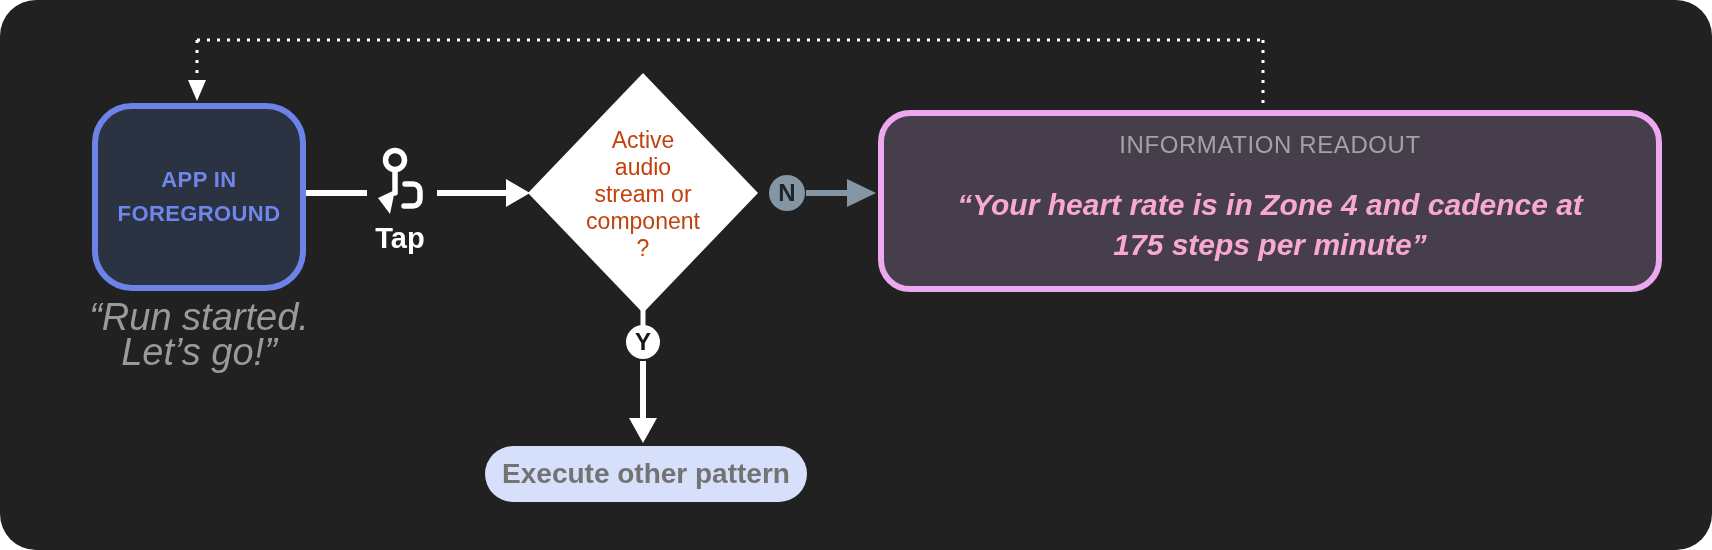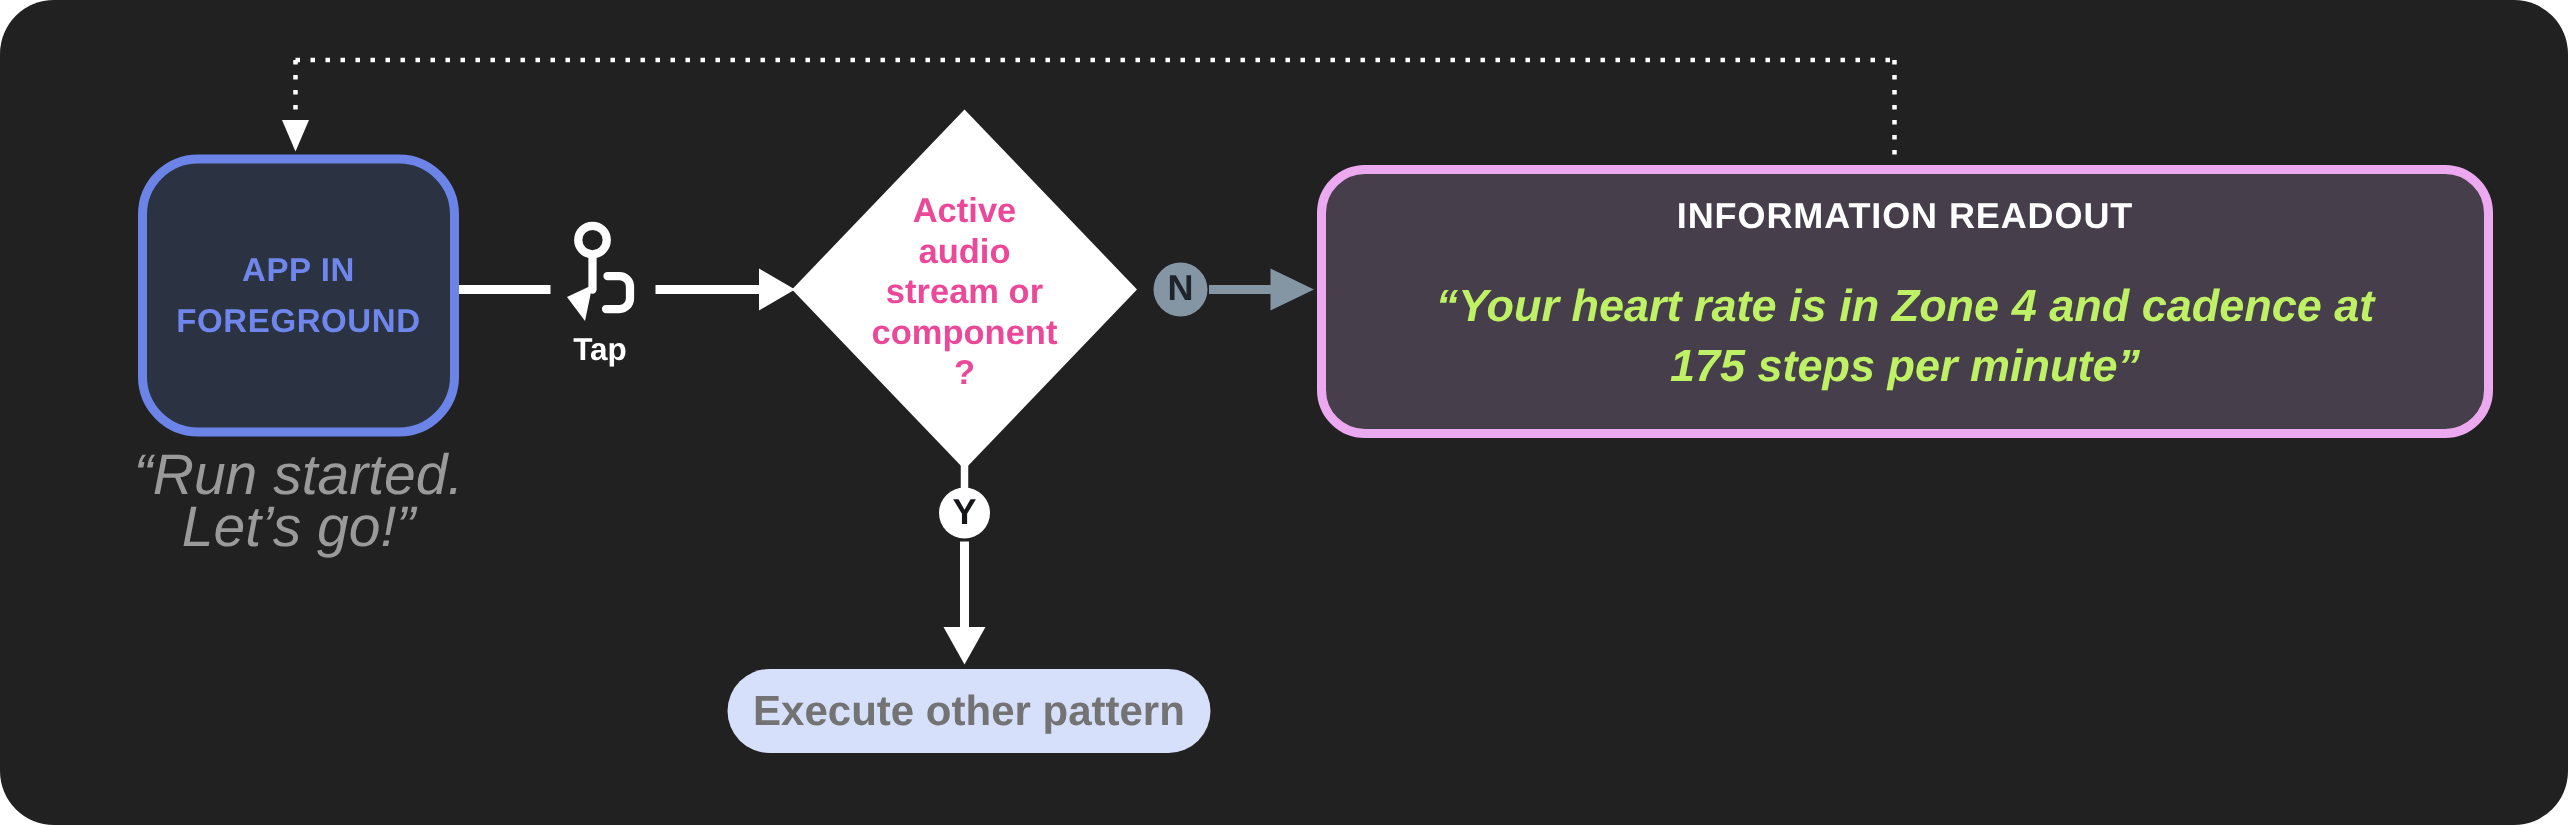--- a/index.html
+++ b/index.html
@@ -13,34 +13,34 @@
   .app-box{left:92px;top:103px;width:214px;height:188px;background:#2B3342;
     border:6px solid #6C84E8;border-radius:40px;display:flex;align-items:center;justify-content:center;}
   .app-box .label{color:#6F87EC;font-weight:bold;font-size:22px;line-height:34px;
     text-align:center;letter-spacing:0.4px;}
 
   .quote{left:60px;top:300px;width:278px;text-align:center;color:#9A9A9A;
     font-style:italic;font-weight:500;font-size:38px;line-height:35px;}
 
   .tap-icon{left:370px;top:146px;width:60px;height:78px;}
   .tap-label{left:360px;top:222px;width:80px;text-align:center;color:#FFFFFF;
-    font-weight:bold;font-size:21px;}
+    font-weight:bold;font-size:29px;}
 
-  .diamond-label{left:543px;top:127px;width:200px;text-align:center;color:#ec4899;
-    font-weight:bold;font-size:23px;line-height:27px;}
+  .diamond-label{left:543px;top:127px;width:200px;text-align:center;color:#c2410c;
+    font-weight:normal;font-size:23px;line-height:27px;}
 
   .badge{width:36px;height:36px;display:flex;align-items:center;justify-content:center;
     font-weight:bold;font-size:24px;}
   .badge-n{left:769px;top:175px;color:#1E242B;}
   .badge-y{left:625px;top:324px;color:#141619;}
 
   .readout-box{left:878px;top:110px;width:784px;height:182px;background:#473E4C;
     border:6px solid #ECA9F0;border-radius:32px;text-align:center;}
-  .readout-title{margin-top:15px;color:#ffffff;font-weight:bold;font-size:24px;letter-spacing:0.6px;}
-  .readout-body{margin-top:26px;color:#bef264;font-weight:bold;font-style:italic;
+  .readout-title{margin-top:15px;color:#a3a3a3;font-weight:normal;font-size:24px;letter-spacing:0.6px;}
+  .readout-body{margin-top:26px;color:#f9a8d4;font-weight:bold;font-style:italic;
     font-size:30px;line-height:40px;}
 
   .pill{left:485px;top:446px;width:322px;height:56px;background:#D6E0FB;border-radius:28px;
     display:flex;align-items:center;justify-content:center;color:#737373;font-weight:bold;font-size:28px;}
 </style>
 </head>
 <body>
 
 <div class="canvas">
   <div class="panel"></div>

